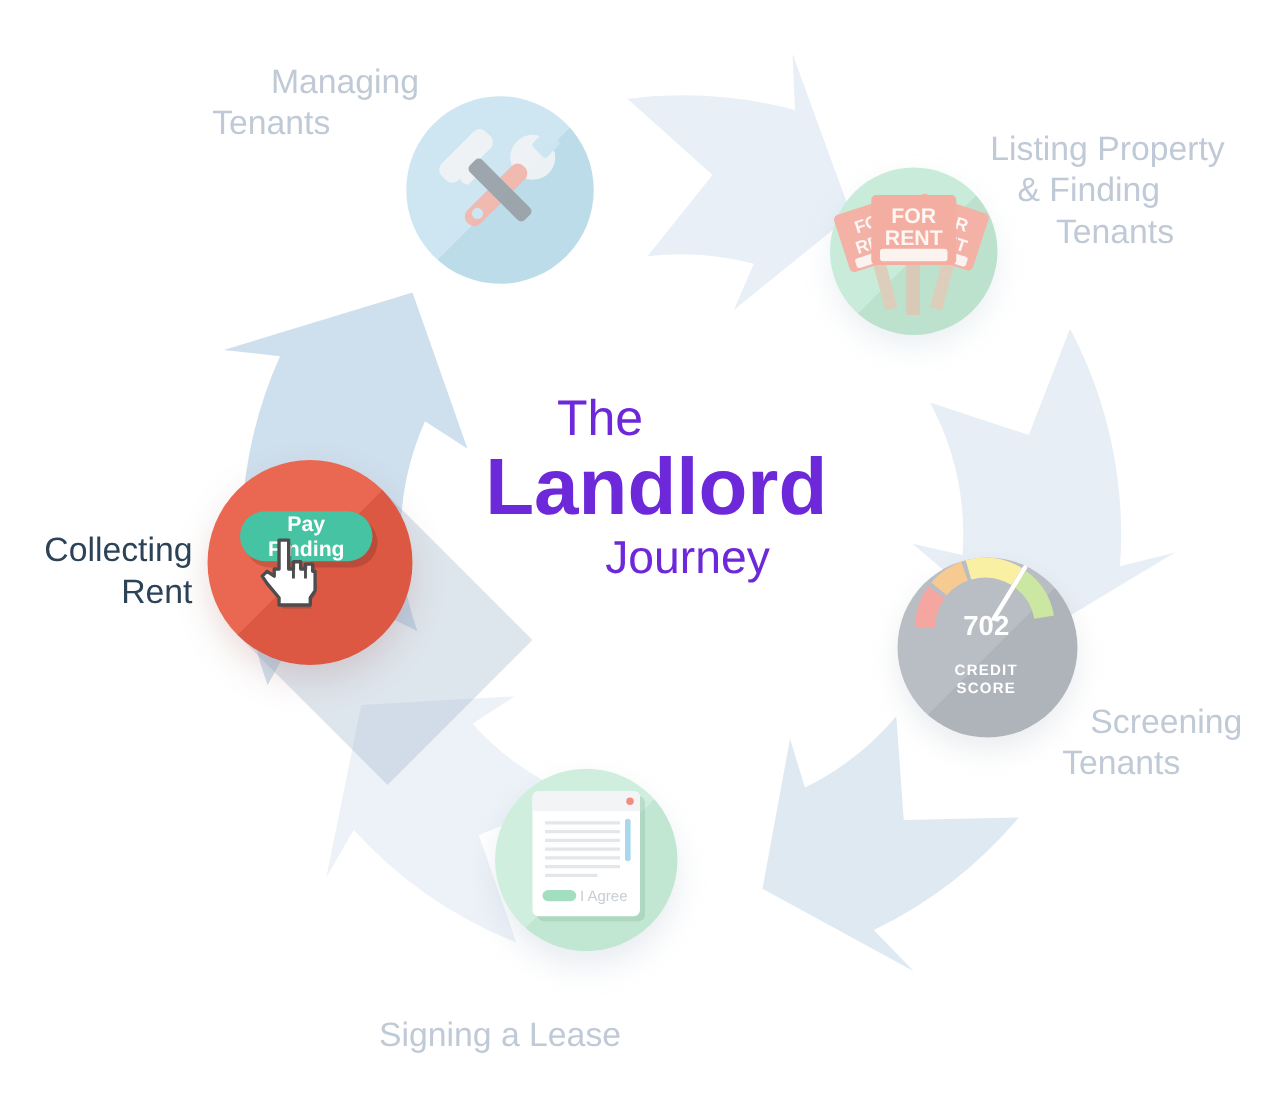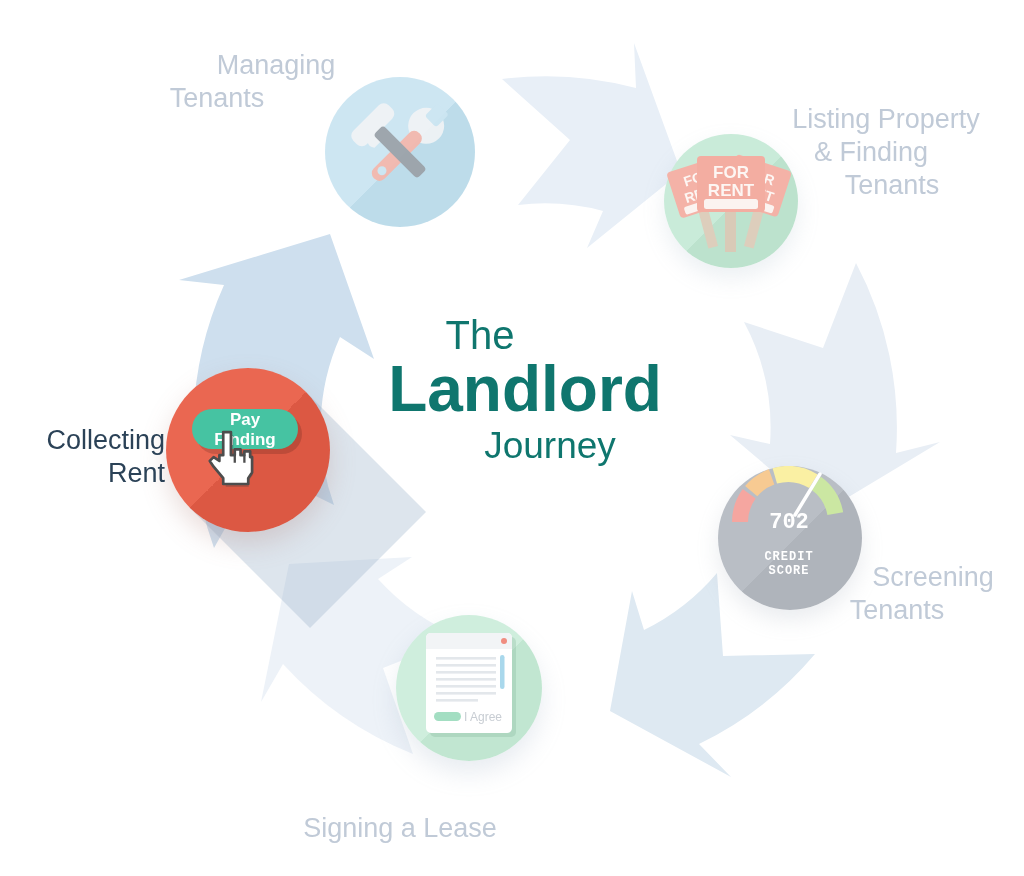--- a/index.html
+++ b/index.html
@@ -10,23 +10,23 @@
   }
   
   #cycle-svg{position:absolute;left:0;top:0;z-index:0;}
   
   .step-circle{position:absolute;border-radius:50%;z-index:2;}
   .circle-maintenance{left:325px;top:77px;width:150px;height:150px;
     background:linear-gradient(135deg,#cde6f2 52%,#bddcea 52%);}
   .circle-forrent{left:664px;top:134px;width:134px;height:134px;
     background:linear-gradient(135deg,#c9ebd9 52%,#bce2cd 52%);
     box-shadow:0 10px 22px rgba(150,170,190,.18);}
-  .circle-credit{left:718px;top:466px;width:144px;height:144px;
+  .circle-credit{left:718px;top:446px;width:144px;height:144px;
     background:linear-gradient(135deg,#b9bec5 52%,#afb4bb 52%);
-    box-shadow:0 10px 22px rgba(150,160,175,.20);font-family:Liberation Mono, monospace;}
+    box-shadow:0 10px 22px rgba(150,160,175,.20);}
   .circle-lease{left:396px;top:615px;width:146px;height:146px;
     background:linear-gradient(135deg,#cfeedd 52%,#c1e6d1 52%);
     box-shadow:0 12px 24px rgba(150,170,190,.22);}
   .circle-collect{left:166px;top:368px;width:164px;height:164px;
     background:linear-gradient(135deg,#ea6751 50%,#dc5843 50%);
     box-shadow:0 12px 26px rgba(170,120,110,.25);}
   
   .step-label{position:absolute;z-index:3;color:#c0cad7;font-size:27px;
     line-height:33px;text-align:center;}
   .step-label div{white-space:nowrap;}
@@ -34,25 +34,25 @@
   .label-managing .l1{padding-left:98px;}
   .label-managing .l3{padding-right:20px;}
   .label-listing{left:736px;top:103px;width:300px;}
   .label-listing .l2{padding-right:30px;}
   .label-listing .l3{padding-left:12px;}
   .label-screening{left:795px;top:561px;width:240px;}
   .label-screening .l1{padding-left:36px;}
   .label-screening .l2{padding-right:36px;}
   .label-signing{left:230px;top:812px;width:340px;}
   .label-signing .l2{padding-left:46px;}
-  .label-collecting{left:15px;top:424px;width:150px;text-align:right;
+  .label-collecting{left:4px;top:424px;width:150px;text-align:right;
     color:#2b4257;}
   
   .center-title{position:absolute;left:325px;top:312px;width:400px;z-index:3;
-    color:#0f766e;text-align:center;}
+    color:#6d28d9;text-align:center;}
   .center-title .t1{font-size:40px;line-height:46px;padding-right:90px;}
   .center-title .t2{font-size:64px;line-height:62px;font-weight:bold;}
   .center-title .t3{font-size:37px;line-height:52px;padding-left:50px;}
   
   .pay-btn{position:absolute;left:26px;top:41px;width:106px;height:40px;
     border-radius:20px;background:#46c3a2;border:none;z-index:3;
     color:#ffffff;font-weight:bold;font-size:17px;
     font-family:"Liberation Sans",sans-serif;
     box-shadow:4px 5px 0 rgba(0,0,0,0.14);cursor:pointer;}
   .cursor-svg{position:absolute;left:38px;top:62px;z-index:4;}

